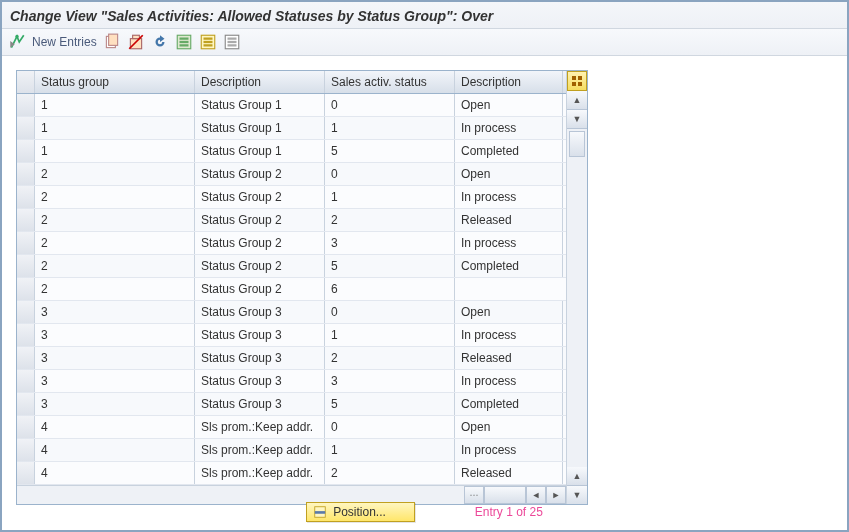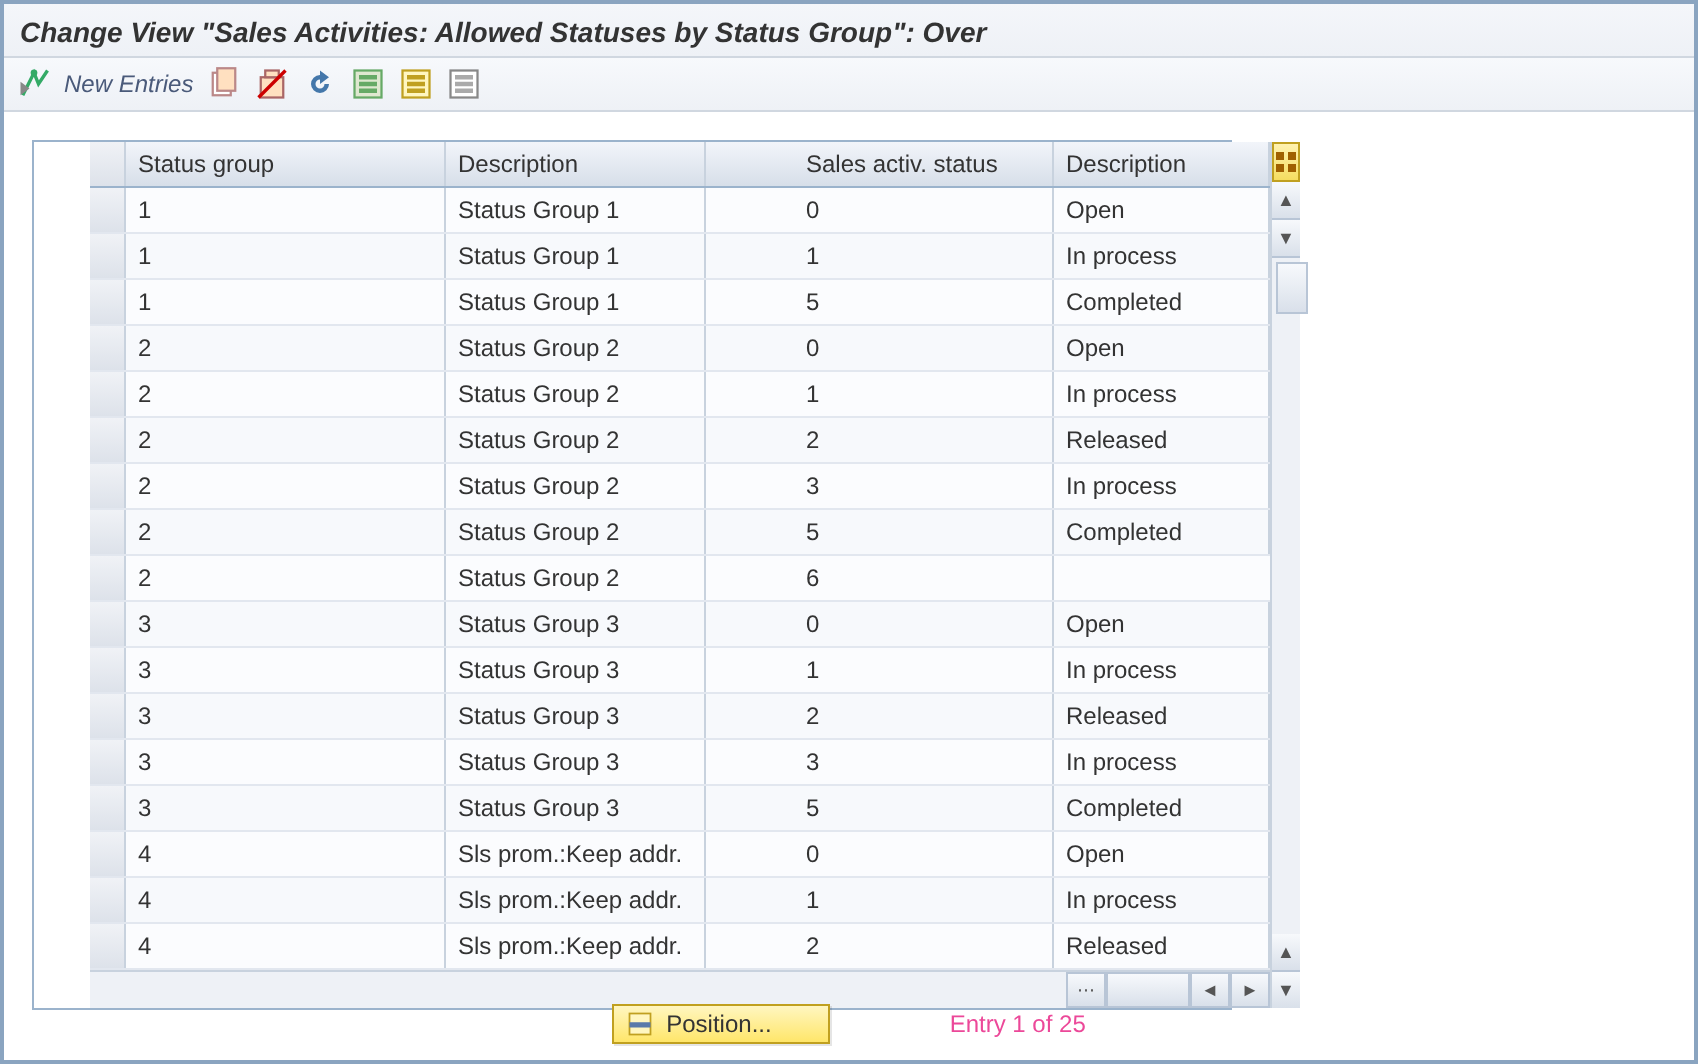--- a/index.html
+++ b/index.html
@@ -25,21 +25,20 @@
   color: #333;
   border-bottom: 1px solid #d0d7e0;
 }
 .toolbar {
   background: linear-gradient(to bottom, #f7f9fc 0%, #eef1f6 100%);
   padding: 4px 6px;
   display: flex;
   align-items: center;
   gap: 6px;
   border-bottom: 1px solid #d0d7e0;
-  font-style: italic;
 }
 .toolbar .icon {
   display: inline-flex;
   align-items: center;
   justify-content: center;
   width: 18px;
   height: 18px;
   cursor: pointer;
 }
 .toolbar .new-entries {
@@ -57,21 +56,20 @@
   left: 270px;
   font-size: 22px;
   color: rgba(130,160,195,0.5);
   z-index: 5;
   pointer-events: none;
 }
 .table-wrap {
   display: flex;
   border: 1px solid #9bb3cc;
   width: 570px;
-  padding-left: 28px;
 }
 .table-main {
   flex: 1;
 }
 .grid-header {
   display: flex;
   background: linear-gradient(to bottom, #f2f5fa 0%, #d7dfe9 100%);
   border-bottom: 1px solid #9bb3cc;
 }
 .grid-header .hcell, .grid-row .rcell {
@@ -80,21 +78,21 @@
   box-sizing: border-box;
   height: 22px;
   line-height: 14px;
   overflow: hidden;
   white-space: nowrap;
 }
 .hcell { font-weight: normal; color: #333; }
 .col-sel { width: 18px; background: linear-gradient(to bottom,#f0f2f6,#dde2ea); border-right:1px solid #c8d2de;}
 .col-sg { width: 160px; }
 .col-desc { width: 130px; }
-.col-sas { width: 130px; margin-left: 44px; }
+.col-sas { width: 130px; }
 .col-desc2 { width: 108px; }
 .grid-body {
 }
 .grid-row {
   display: flex;
   border-bottom: 1px solid #e2e7ef;
 }
 .grid-row:nth-child(odd) { background:#fbfcfe; }
 .grid-row:nth-child(even) { background:#f7f9fc; }
 .grid-row .col-sel {

